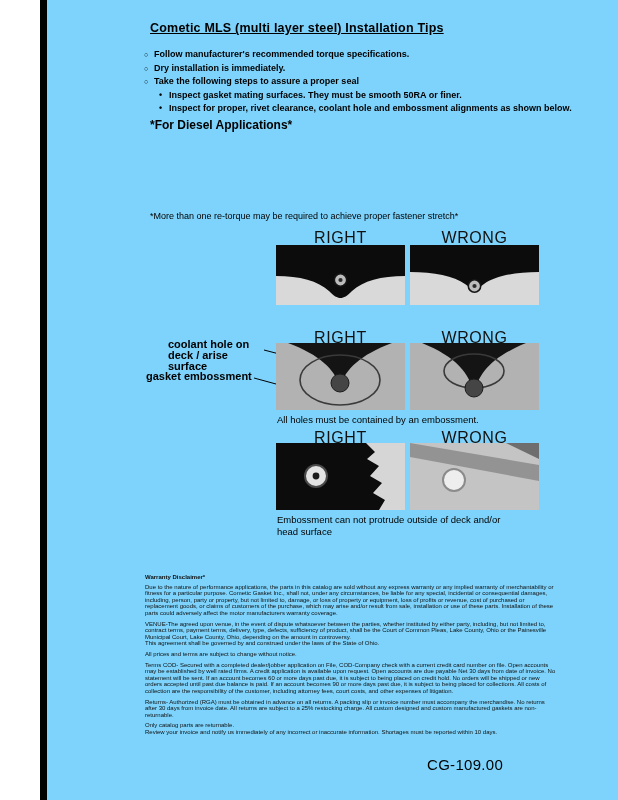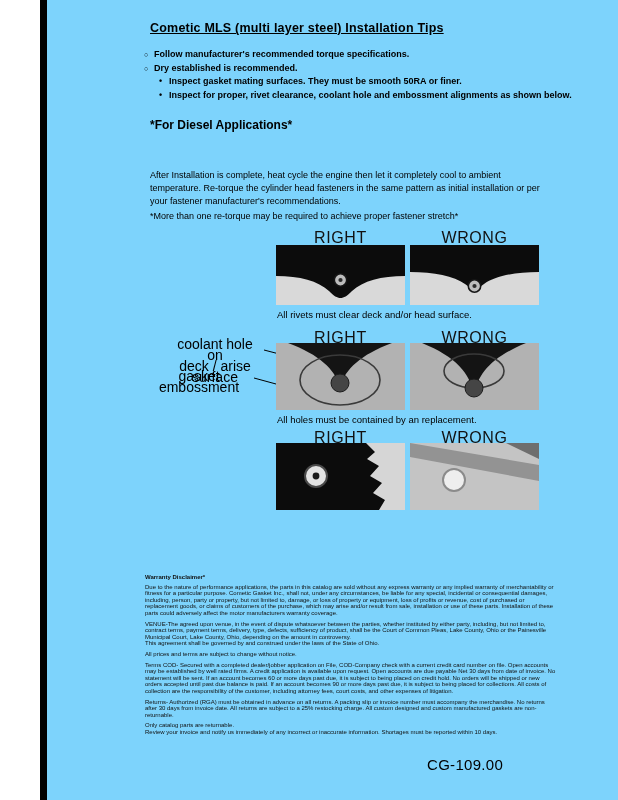--- a/index.html
+++ b/index.html
@@ -20,21 +20,21 @@
   .body-p { position:absolute; left:110px; width:404px; font-size:9px; line-height:13px; }
   .p1 { top:136px; }
   .p2 { top:169px; }
   .pnote { top:210px; }
 
   .lbl { position:absolute; width:129px; text-align:center; font-size:16px; letter-spacing:0.6px; color:#111; }
   .panel { position:absolute; width:129px; }
   .panel svg { display:block; }
   .cap { position:absolute; left:237px; font-size:9.5px; line-height:12px; }
 
-  .ann { position:absolute; text-align:center; font-size:14px; line-height:11px; }
+  .ann { position:absolute; text-align:left; font-size:11px; line-height:11px;font-weight:bold; }
   .ann1 { left:128px; top:339px; width:94px; }
   .ann2 { left:106px; top:371px; width:106px; }
   .leaders { position:absolute; left:212px; top:343px; }
   .leaders line { stroke:#000; stroke-width:1; }
 
   .legal { position:absolute; left:105px; top:574px; width:412px; font-size:6px; line-height:6.6px; color:#111; }
   .legal .legal-h { font-weight:bold; margin-bottom:3px; font-size:6px; }
   .legal p { margin:0 0 4px 0; }
   .legal p.tight { margin-bottom:0; }
 
@@ -48,34 +48,37 @@
 
   <h1 class="title">Cometic MLS (multi layer steel) Installation Tips</h1>
 
   <div class="tips">
     <div class="tip">
       <span class="bullet">○</span>
       <span>Follow manufacturer's recommended torque specifications.</span>
     </div>
     <div class="tip">
       <span class="bullet">○</span>
-      <span>Dry established is recommended.</span>
+      <span>Dry installation is immediately.</span>
+    </div>
+    <div class="tip">
+      <span class="bullet">○</span>
+      <span>Take the following steps to assure a proper seal</span>
     </div>
     <div class="tip sub">
       <span class="bullet">•</span>
       <span>Inspect gasket mating surfaces.  They must be smooth 50RA or finer.</span>
     </div>
     <div class="tip sub">
       <span class="bullet">•</span>
       <span>Inspect for proper, rivet clearance, coolant hole and embossment alignments as shown below.</span>
     </div>
   </div>
 
   <h2 class="diesel-h">*For Diesel Applications*</h2>
-  <p class="body-p p2">After Installation is complete, heat cycle the engine then let it completely cool to ambient temperature. Re-torque the cylinder head fasteners in the same pattern as initial installation or per your fastener manufacturer's recommendations.</p>
   <p class="body-p pnote">*More than one re-torque may be required to achieve proper fastener stretch*</p>
 
   <div class="lbl" style="left:236px; top:229px;">RIGHT</div>
   <div class="lbl" style="left:370px; top:229px;">WRONG</div>
 
   <div class="panel" style="left:236px; top:245px;">
     <svg width="129" height="60" viewBox="0 0 129 60">
       <rect width="129" height="60" fill="#0c0c0c"></rect>
       <path d="M0 60 L0 31 C24 31 42 36 53 46 C58 51 61 53 64.5 53 C68 53 71 51 76 46 C87 36 105 31 129 31 L129 60 Z" fill="#d9d9d9"></path>
       <circle cx="64.5" cy="35" r="6.2" fill="#bdbdbd" stroke="#161616" stroke-width="1.6"></circle>
@@ -83,21 +86,20 @@
     </svg>
   </div>
   <div class="panel" style="left:370px; top:245px;">
     <svg width="129" height="60" viewBox="0 0 129 60">
       <rect width="129" height="60" fill="#0c0c0c"></rect>
       <path d="M0 60 L0 27 C24 27 44 31 55 39 C59 42 61.5 43.5 64.5 43.5 C67.5 43.5 70 42 74 39 C85 31 105 27 129 27 L129 60 Z" fill="#d9d9d9"></path>
       <circle cx="64.5" cy="41" r="6.2" fill="#bdbdbd" stroke="#161616" stroke-width="1.6"></circle>
       <circle cx="64.5" cy="41" r="2.1" fill="#2b2b2b"></circle>
     </svg>
   </div>
-  <div class="cap" style="top:309px;">All rivets must clear deck and/or head surface.</div>
 
   <div class="lbl" style="left:236px; top:329px;">RIGHT</div>
   <div class="lbl" style="left:370px; top:329px;">WRONG</div>
 
   <div class="ann ann1">
     <div>coolant hole on</div>
     <div>deck / arise surface</div>
   </div>
   <div class="ann ann2">gasket embossment</div>
   <svg class="leaders" width="62" height="56">
@@ -114,41 +116,42 @@
     </svg>
   </div>
   <div class="panel" style="left:370px; top:343px;">
     <svg width="129" height="67" viewBox="0 0 129 67">
       <rect width="129" height="67" fill="#b2b2b2"></rect>
       <path d="M12 0 C46 14 60 30 64 52 C68 30 82 14 116 0 Z" fill="#141414"></path>
       <ellipse cx="64" cy="28" rx="30" ry="17" fill="none" stroke="#3a3a3a" stroke-width="1.6"></ellipse>
       <circle cx="64" cy="45" r="9" fill="#454545" stroke="#1d1d1d" stroke-width="1"></circle>
     </svg>
   </div>
-  <div class="cap" style="top:414px;">All holes must be contained by an replacement.</div>
+  <div class="cap" style="top:414px;">All holes must be contained by an embossment.</div>
 
   <div class="lbl" style="left:236px; top:429px;">RIGHT</div>
   <div class="lbl" style="left:370px; top:429px;">WRONG</div>
 
   <div class="panel" style="left:236px; top:443px;">
     <svg width="129" height="67" viewBox="0 0 129 67">
       <rect width="129" height="67" fill="#0c0c0c"></rect>
       <path d="M90 0 L99 9 L91 16 L103 23 L94 33 L106 40 L97 50 L109 57 L103 67 L129 67 L129 0 Z" fill="#d6d6d6"></path>
       <circle cx="40" cy="33" r="11" fill="#e3e3e3" stroke="#4a4a4a" stroke-width="2"></circle>
       <circle cx="40" cy="33" r="3.4" fill="#1a1a1a"></circle>
     </svg>
   </div>
   <div class="panel" style="left:370px; top:443px;">
     <svg width="129" height="67" viewBox="0 0 129 67">
       <rect width="129" height="67" fill="#c4c4c4"></rect>
       <path d="M0 0 L129 22 L129 38 L0 14 Z" fill="#939393"></path>
       <path d="M96 0 L129 0 L129 16 Z" fill="#6e6e6e"></path>
       <circle cx="44" cy="37" r="11" fill="#eeeeee" stroke="#8b8b8b" stroke-width="2"></circle>
     </svg>
   </div>
+  <div class="cap" style="top:514px; width:232px;">Embossment can not protrude outside of deck and/or head surface</div>
 
   <div class="legal">
     <div class="legal-h">Warranty Disclaimer*</div>
     <p>Due to the nature of performance applications, the parts in this catalog are sold without any express warranty or any implied warranty of merchantability or fitness for a particular purpose.  Cometic Gasket Inc., shall not, under any circumstances, be liable for any special, incidental or consequential damages, including, person, party or property, but not limited to, damage, or loss of property or equipment, loss of profits or revenue, cost of purchased or replacement goods, or claims of customers of the purchase, which may arise and/or result from sale, installation or use of these parts.  Installation of these parts could adversely affect the motor manufacturers warranty coverage.</p>
     <p class="tight">VENUE-The agreed upon venue, in the event of dispute whatsoever between the parties, whether instituted by either party, including, but not limited to, contract terms, payment terms, delivery, type, defects, sufficiency of product, shall be the Court of Common Pleas, Lake County, Ohio or the Painesville Municipal Court, Lake County, Ohio, depending on the amount in controversy.</p>
     <p>This agreement shall be governed by and construed under the laws of the State of Ohio.</p>
     <p>All prices and terms are subject to change without notice.</p>
     <p>Terms COD- Secured with a completed dealer/jobber application on File, COD-Company check with a current credit card number on file.  Open accounts may be established by well rated firms.  A credit application is available upon request.  Open accounts are due payable Net 30 days from date of invoice.  No statement will be sent.  If an account becomes 60 or more days past due, it is subject to being placed on credit hold.  No orders will be shipped or new orders accepted until past due balance is paid.  If an account becomes 90 or more days past due, it is subject to being placed for collections.  All costs of collection are the responsibility of the customer, including attorney fees, court costs, and other expenses of litigation.</p>
     <p>Returns- Authorized (RGA) must be obtained in advance on all returns.  A packing slip or invoice number must accompany the merchandise.  No returns after 30 days from invoice date.  All returns are subject to a 25% restocking charge.  All custom designed and custom manufactured gaskets are non-returnable.</p>
     <p class="tight">Only catalog parts are returnable.</p>

